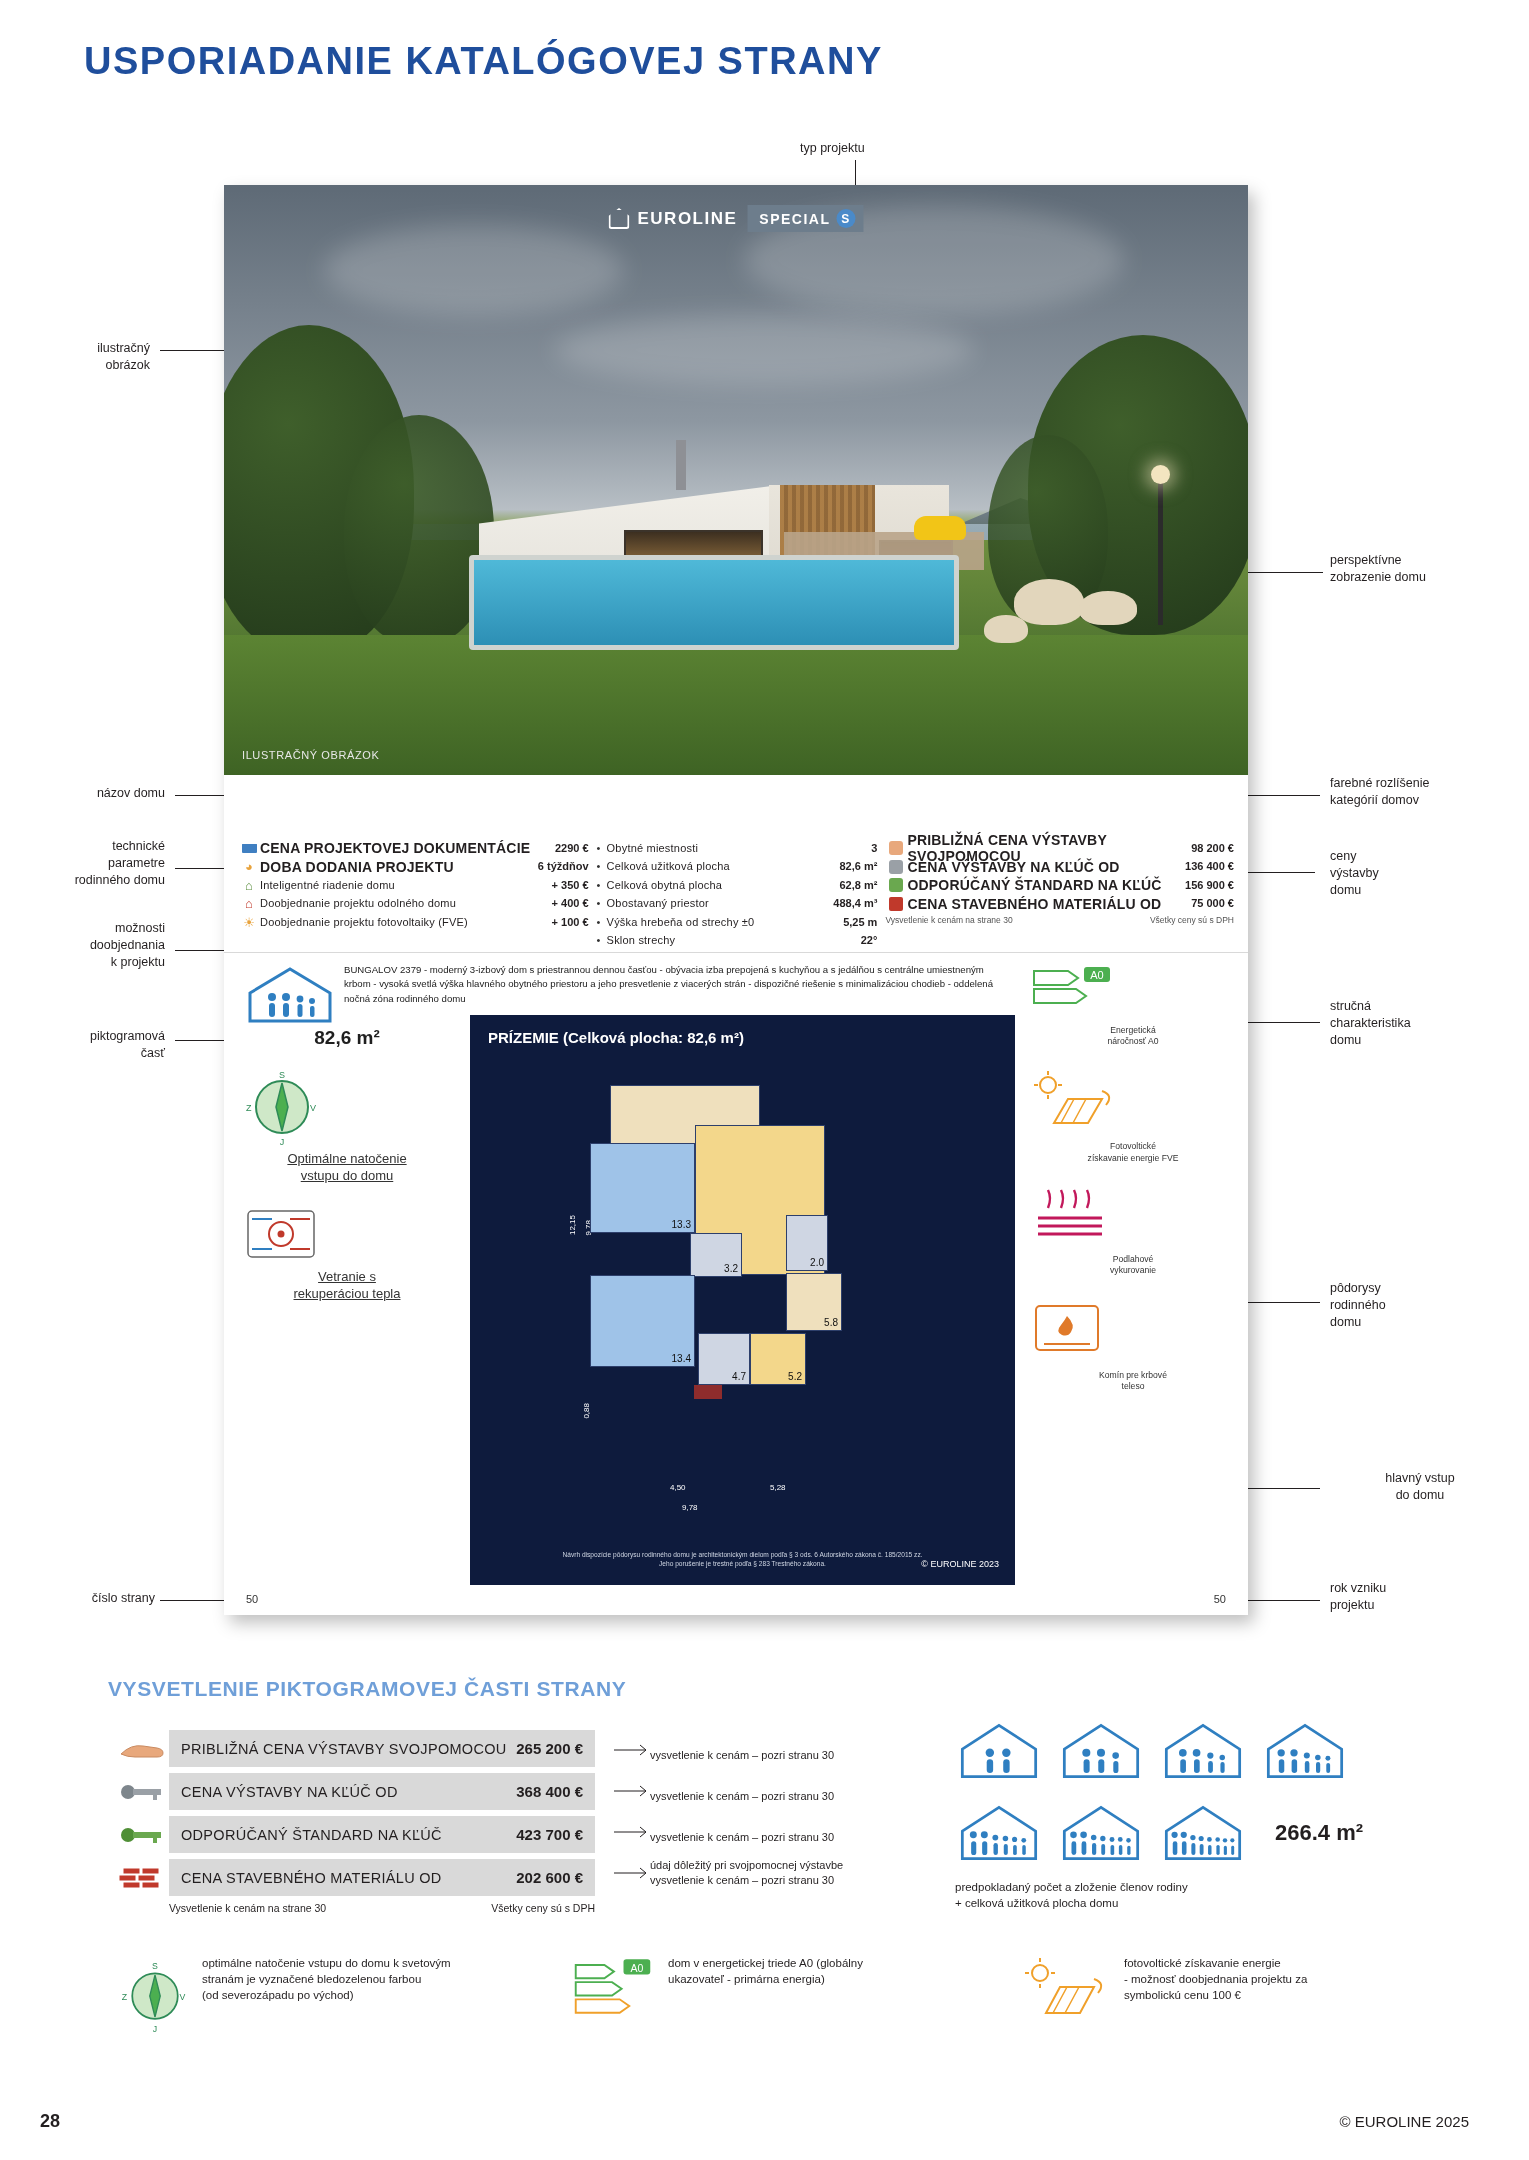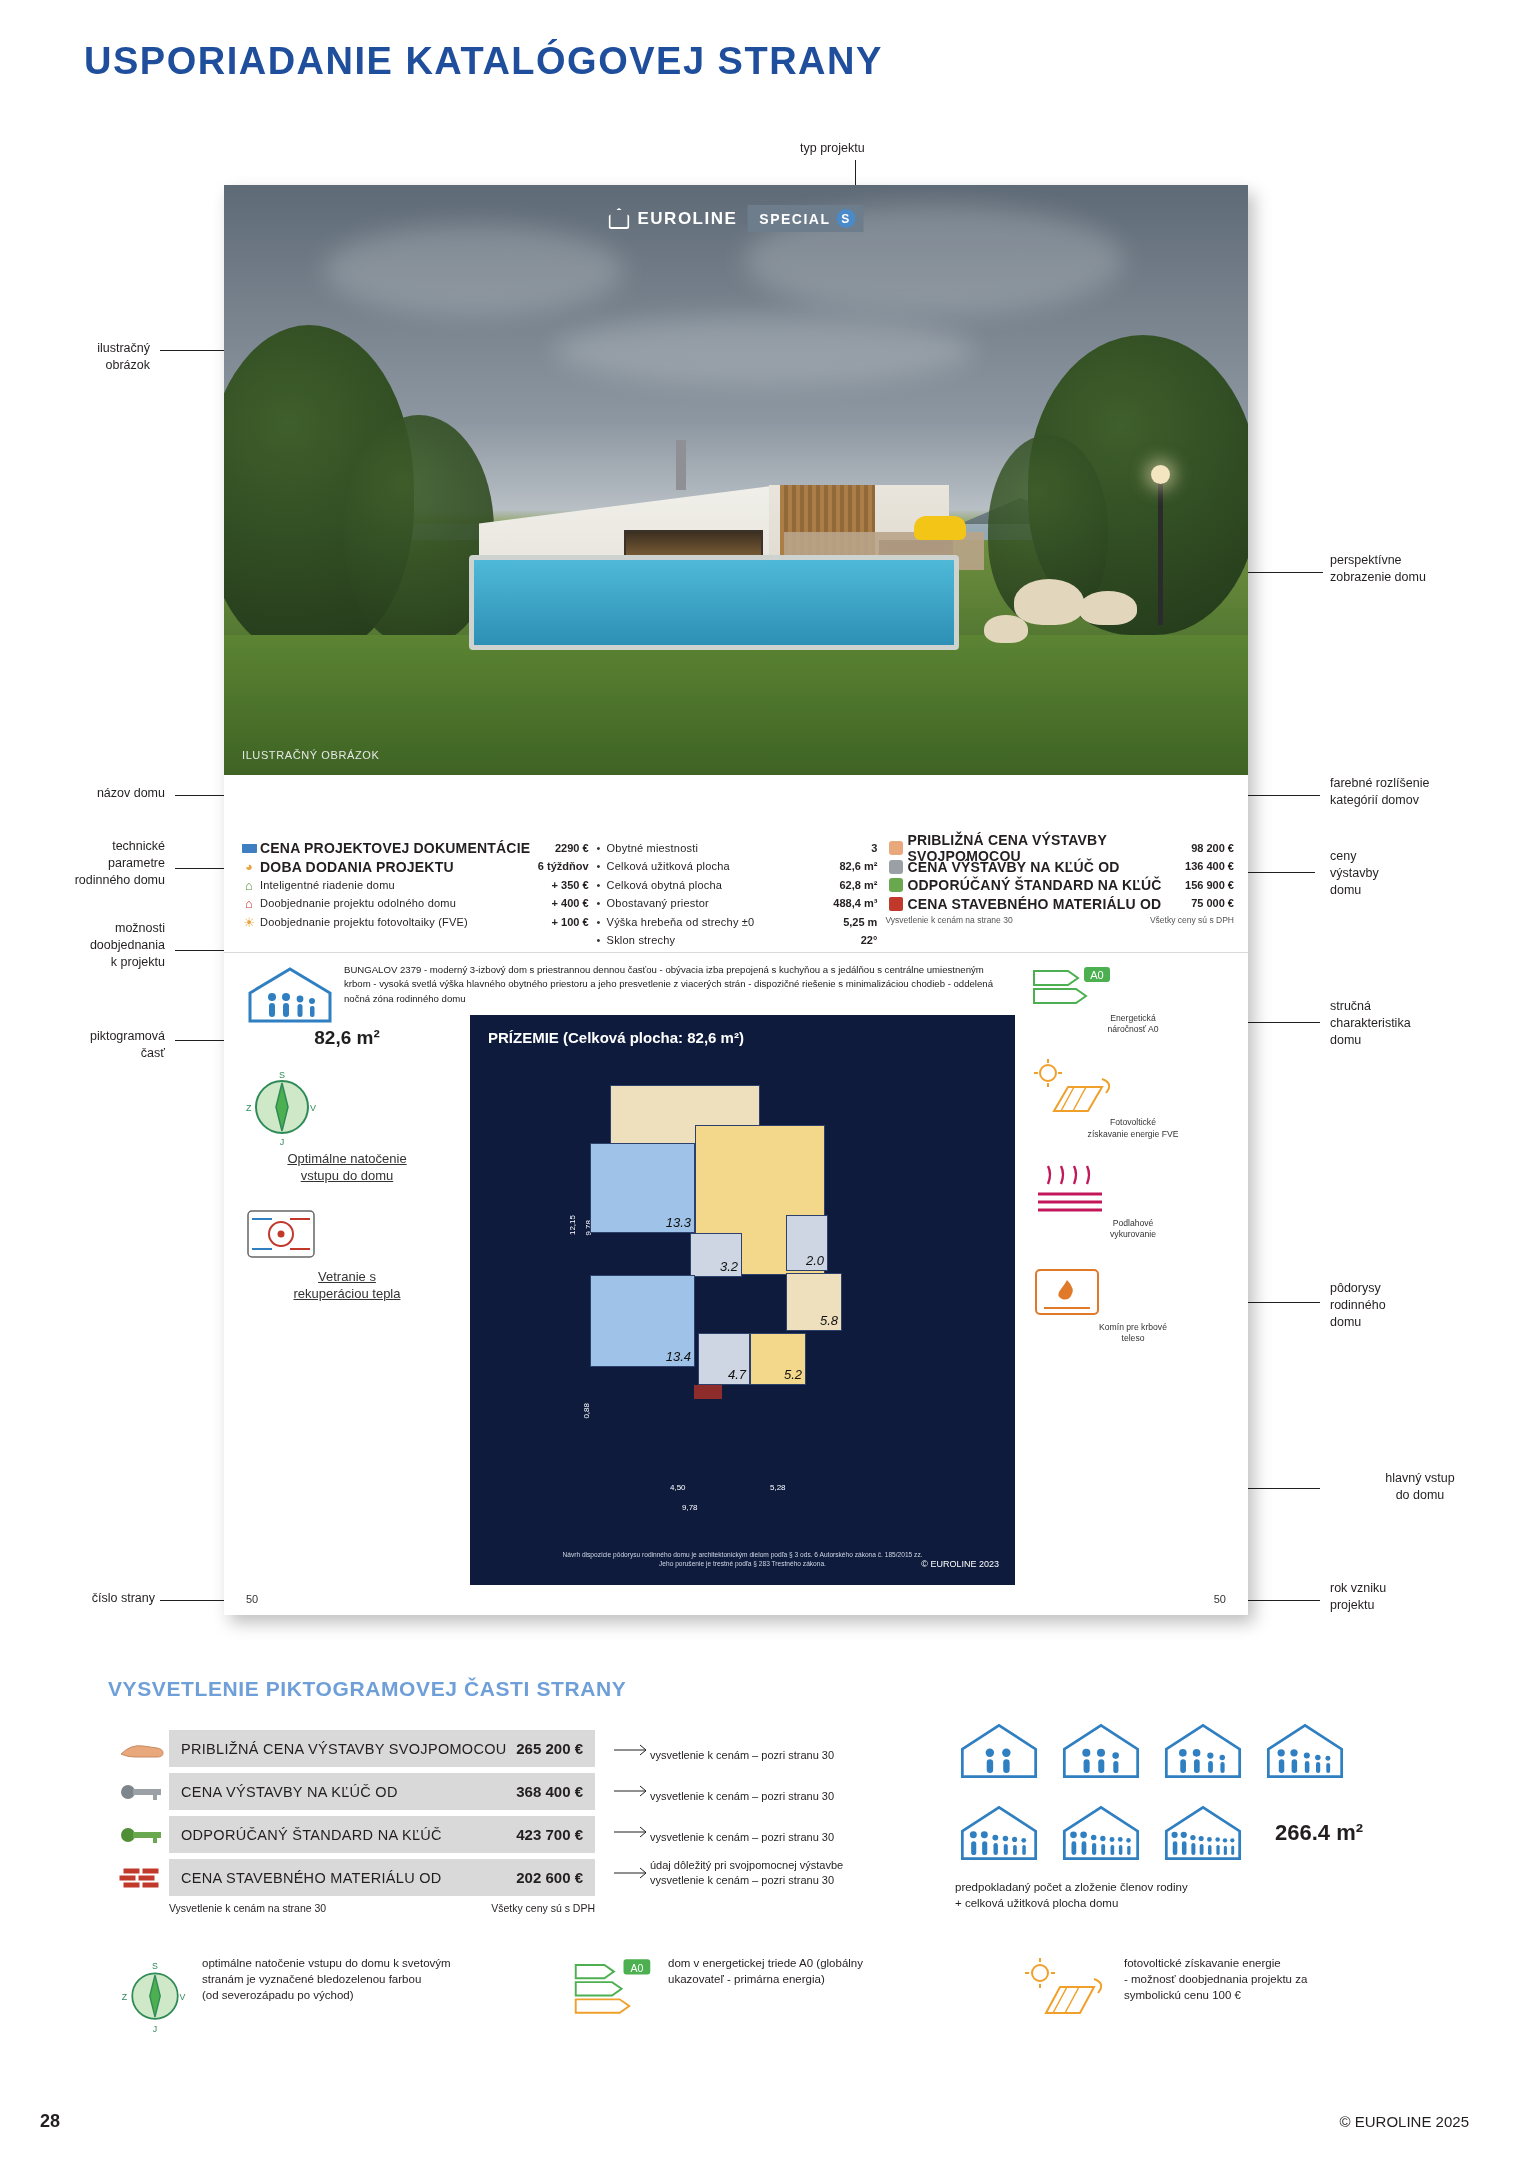--- a/index.html
+++ b/index.html
@@ -199,39 +199,39 @@
     position:absolute; left:18px; top:14px; color:#fff; font-size:15px; font-weight:bold;
   }
   .plan-figure {
     position:absolute; left:120px; top:70px; width:300px; height:370px;
   }
   .room { position:absolute; border:1px solid #2d3f6b; box-sizing:border-box; font-size:8px; color:#111; }
   .r-beige { background:#efe0bd; }
   .r-blue { background:#9fc3e8; }
   .r-yellow { background:#f3d78b; }
   .r-grey { background:#cfd6e3; }
-  .room span { position:absolute; right:3px; bottom:2px; font-size:13px;font-style:italic; }
+  .room span { position:absolute; right:3px; bottom:2px; font-size:10px; }
   .dimv { position:absolute; color:#fff; font-size:8px; writing-mode:vertical-rl; transform:rotate(180deg);}
   .dimh { position:absolute; color:#fff; font-size:8px; }
   .plan-footer {
     position:absolute; left:14px; right:14px; bottom:16px;
     color:#cfd6e3; font-size:6.6px; line-height:1.45; text-align:center;
   }
   .plan-copy { position:absolute; right:16px; bottom:16px; color:#fff; font-size:9px;}
 
   
   .left-picto { position:absolute; left:18px; top:10px; width:210px; text-align:center; }
   .lp-item { margin-bottom:18px; }
   .lp-cap { font-size:13px; color:#333; line-height:1.3; margin-top:4px;text-decoration:underline;}
   .area-big { font-size:19px; font-weight:bold; color:#1f1f1f; margin-top:2px;}
 
   
   .right-picto { position:absolute; right:10px; top:10px; width:210px; text-align:center; }
   .rp-item { margin-bottom:22px; }
-  .rp-cap { font-size:8.6px; color:#333; line-height:1.3; margin-top:0;}
+  .rp-cap { font-size:8.6px; color:#333; line-height:1.3; margin-top:12px;}
 
   .pagenum-l { position:absolute; left:22px; bottom:10px; font-size:11px; color:#333;}
   .pagenum-r { position:absolute; right:22px; bottom:10px; font-size:11px; color:#333;}
 
   
   .anno { position:absolute; font-size:12.5px; line-height:1.35; color:#231f20; }
   .anno.right { text-align:left; }
   .anno.left { text-align:right; }
   .leader { position:absolute; background:#231f20; height:1px; }
   .leader.v { width:1px; }

